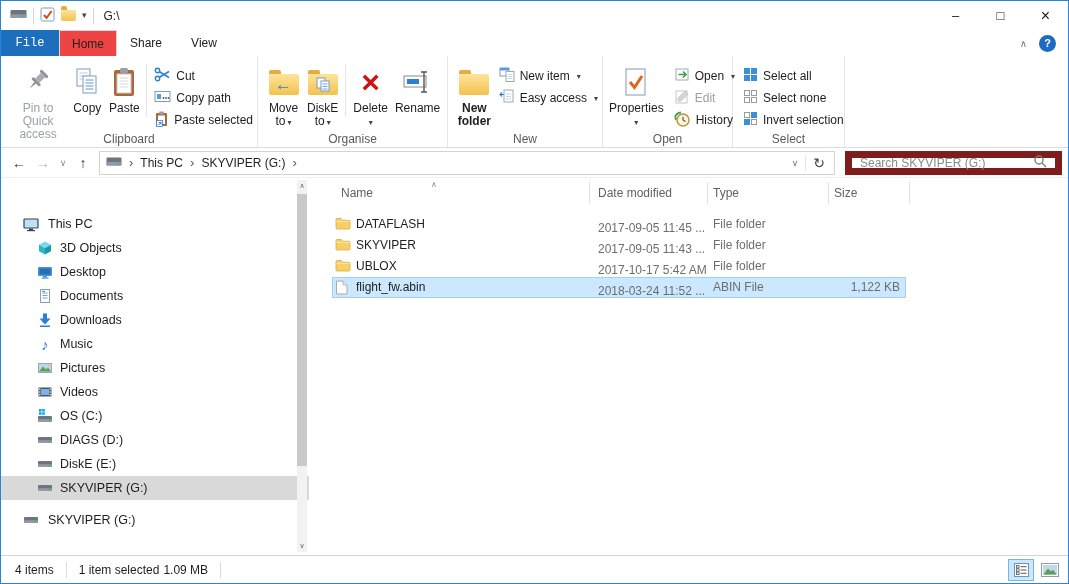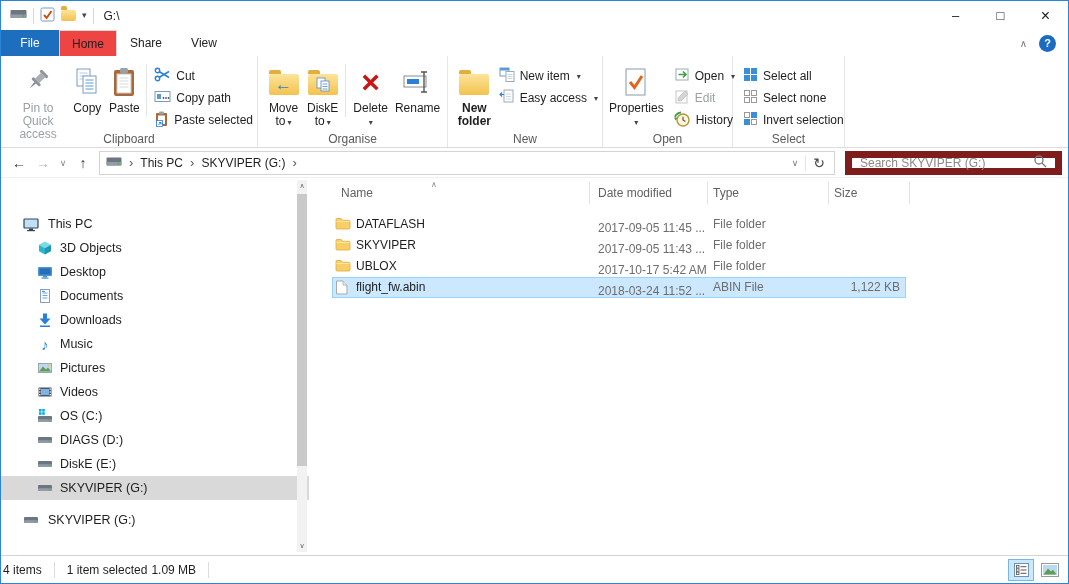--- a/index.html
+++ b/index.html
@@ -14,21 +14,21 @@
   .tb-left{display:flex;align-items:center;gap:6px;padding-left:9px;}
   .tb-sep{width:1px;height:16px;background:#d6d6d6;}
   .tb-caret{font-size:9px;color:#444;line-height:1;}
   .tb-title{margin-left:4px;font-size:12px;color:#1e1e1e;}
   .tb-right{margin-left:auto;display:flex;height:100%;}
   .winbtn{width:45px;height:100%;display:flex;align-items:center;justify-content:center;
     font-size:13px;color:#1a1a1a;cursor:default;}
   
   .tabrow{height:26px;display:flex;align-items:stretch;background:#fff;position:relative;}
   .tab{width:58px;display:flex;align-items:center;justify-content:center;font-size:12px;color:#222;}
-  .tab.file{background:#1e6ebe;color:#fff;}
+  .tab.file{background:#1e6ebe;color:#fff;font-family:Liberation Mono, monospace;}
   .tab.active{background:#ef4444;border:1px solid #d8d8d8;border-bottom:none;color:#1e1e1e;}
   .tabrow-right{margin-left:auto;display:flex;align-items:center;gap:12px;padding-right:12px;}
   .ribbon-collapse{font-size:10px;color:#777;}
   .help-circle{width:17px;height:17px;border-radius:50%;background:#1d6bc0;color:#fff;
     display:flex;align-items:center;justify-content:center;font-size:11px;font-weight:bold;}
   
   .ribbon{height:92px;display:flex;border-bottom:1px solid #dcdcdc;background:#fff;}
   .rgroup{position:relative;display:flex;align-items:flex-start;border-right:1px solid #e6e6e6;padding:4px 4px 16px 6px;}
   .rgroup-label{position:absolute;bottom:1px;left:0;right:0;text-align:center;color:#5a5a5a;font-size:12px;}
   .bigbtn{display:flex;flex-direction:column;align-items:center;padding-top:4px;cursor:default;}
@@ -99,21 +99,21 @@
   .frow .fdate{position:absolute;left:287px;top:7px;font-size:12px;color:#6d6d6d;white-space:nowrap;}
   .frow .ftype{position:absolute;left:402px;top:3px;font-size:12px;color:#6d6d6d;white-space:nowrap;}
   .frow .fsize{position:absolute;left:517px;top:3px;width:72px;text-align:right;font-size:12px;color:#6d6d6d;white-space:nowrap;}
   .frow.selected .sel-bg{position:absolute;left:21px;top:0;width:574px;height:21px;
     background:#cce8ff;border:1px solid #99d1ff;}
   .frow>*{z-index:1;}
   
   .statusbar{height:29px;border-top:1px solid #d4d4d4;display:flex;align-items:center;background:#fff;position:relative;}
   .st-item{font-size:12px;color:#1e1e1e;padding:0 12px;white-space:nowrap;}
   .st-div{width:1px;height:16px;background:#dcdcdc;}
-  .st-first{padding-left:2px;}
+  .st-first{padding-left:14px;}
   .view-toggles{position:absolute;right:5px;top:3px;display:flex;gap:3px;}
   .vt-btn{width:26px;height:22px;display:flex;align-items:center;justify-content:center;border:1px solid transparent;}
   .vt-btn.selected{background:#cce8ff;border-color:#77b7e8;}
 </style>
 </head>
 <body>
 
 <div class="window">
 
   <div class="titlebar">

